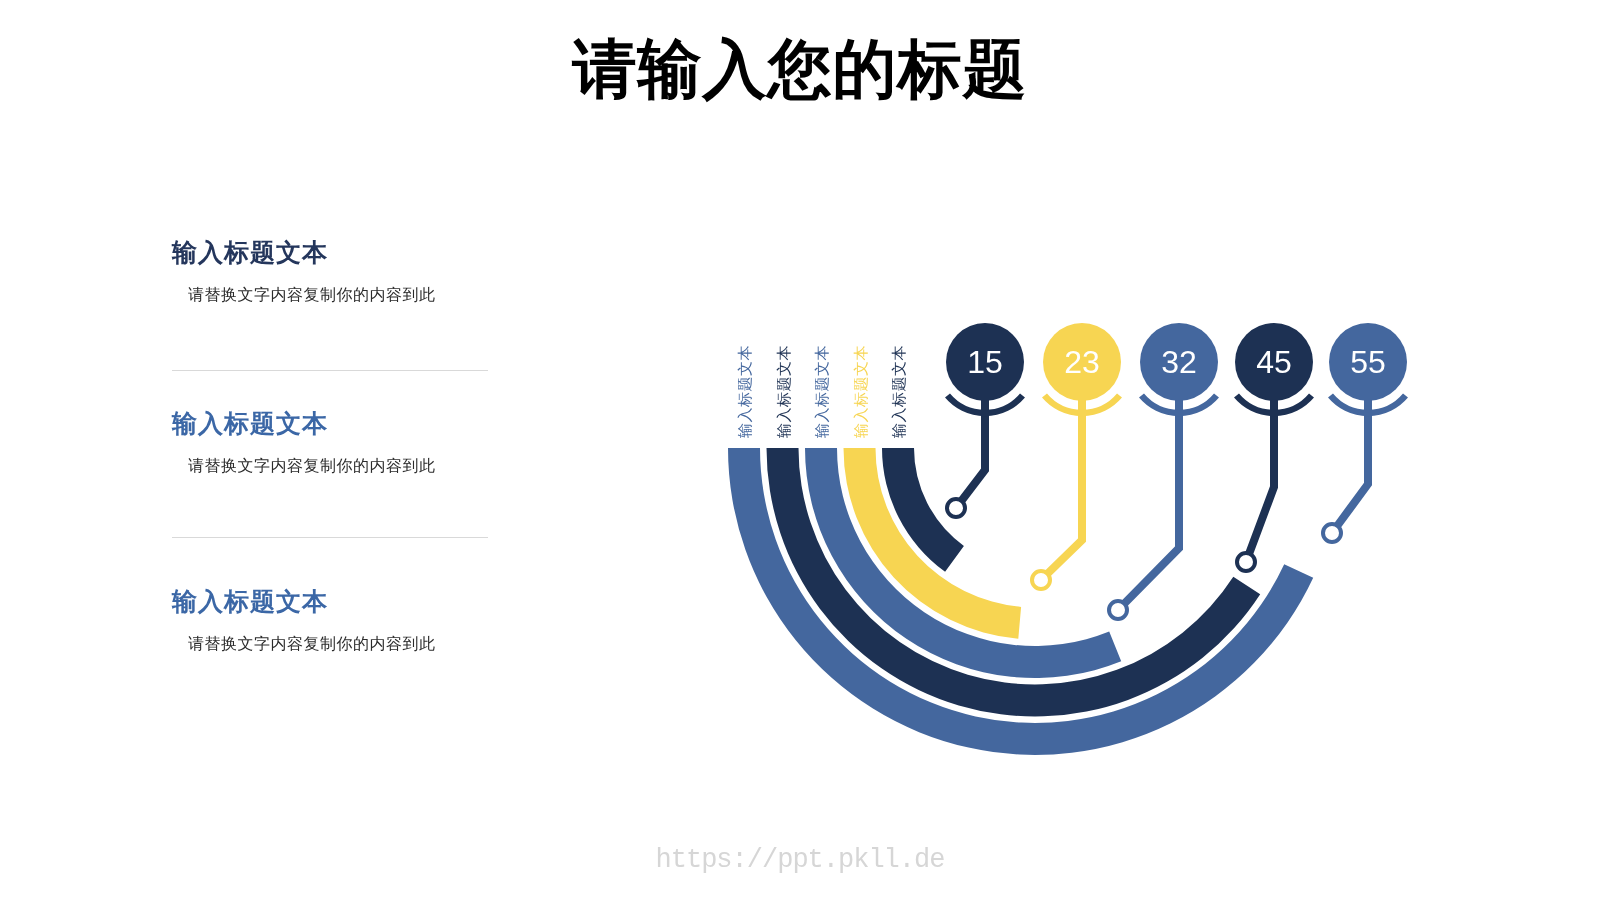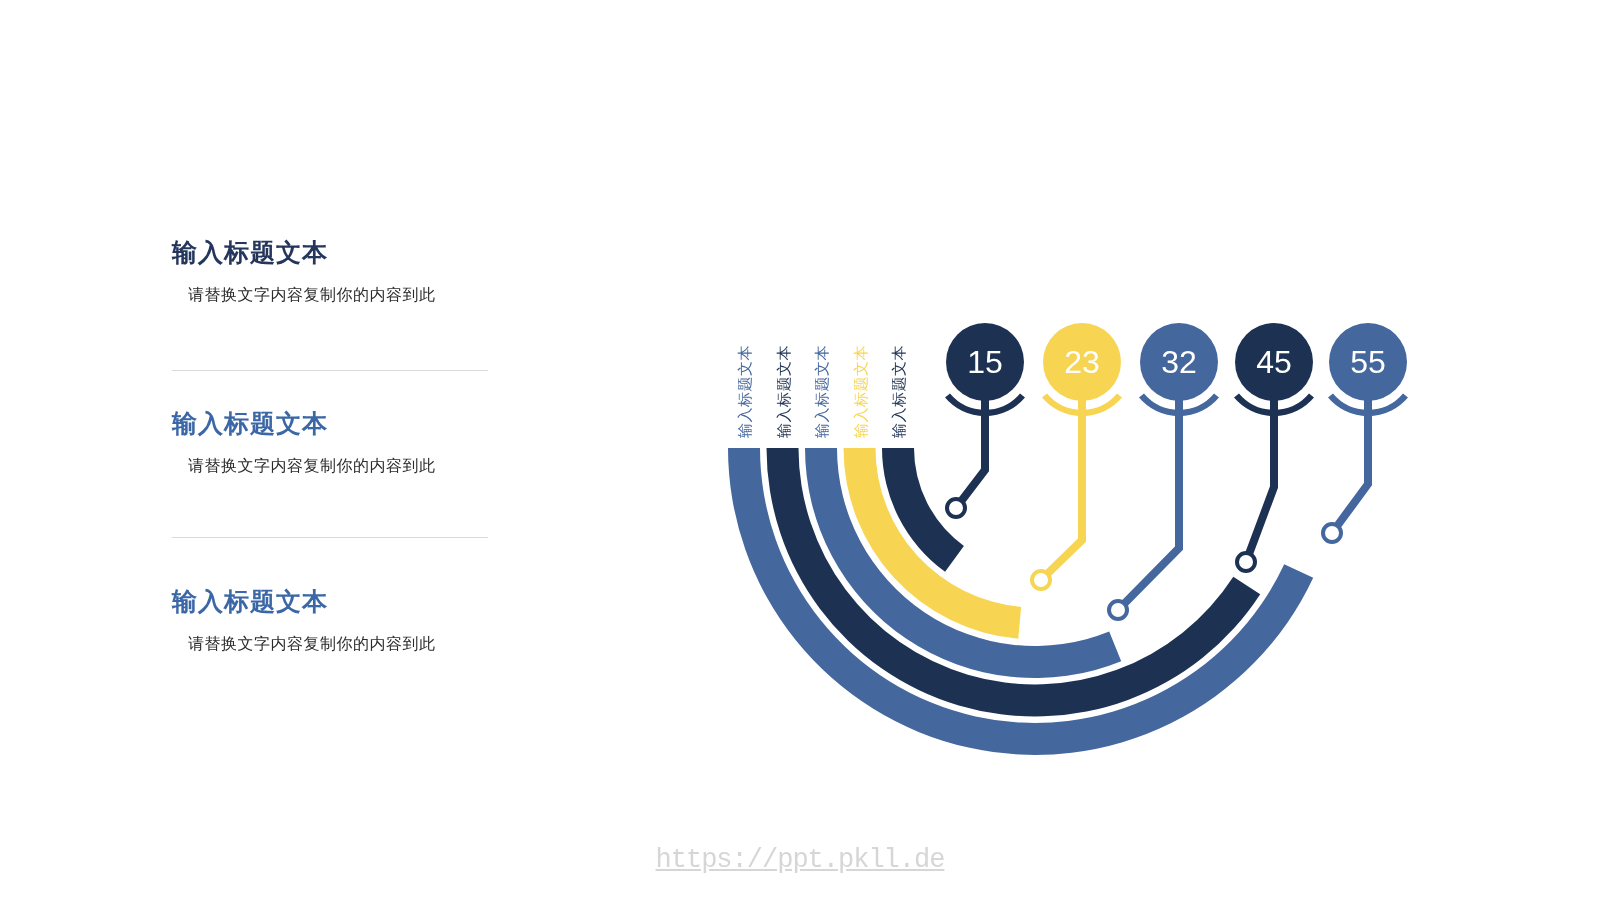--- a/index.html
+++ b/index.html
@@ -15,28 +15,29 @@
   .section{position:absolute;left:172px;width:316px;}
   .section .sec-heading{margin:0 0 13px 0;font-size:25px;font-weight:700;letter-spacing:1px;}
   .section .sec-body{margin:16px;font-size:16px;color:var(--body-color,#2b2b2b);letter-spacing:0.5px;}
   .sec-1{top:236px;height:134px;border-bottom:1px solid var(--divider-color,#d9d9d9);}
   .sec-2{top:407px;height:130px;border-bottom:1px solid var(--divider-color,#d9d9d9);}
   .sec-3{top:585px;}
   .chart-svg{position:absolute;left:650px;top:300px;width:800px;height:470px;}
   .watermark{
     position:absolute;top:845px;left:0;width:100%;text-align:center;
     font-family:"Liberation Mono","DejaVu Sans Mono",monospace;
-    font-size:27px;color:var(--watermark-color,#d6d6d6);margin:0;letter-spacing:-1px;text-decoration:underline;
+    font-size:27px;color:var(--watermark-color,#d6d6d6);margin:0;letter-spacing:-1px;
   }
 </style>
 </head>
 <body>
 
 <div class="slide">
 
+  <h1 class="title" style="color: rgb(0, 0, 0);">请输入您的标题</h1>
 
   <div class="section sec-1">
     <h2 class="sec-heading" style="color: rgb(36, 54, 92);">输入标题文本</h2>
     <p class="sec-body">请替换文字内容复制你的内容到此</p>
   </div>
 
   <div class="section sec-2">
     <h2 class="sec-heading" style="color: rgb(59, 103, 166);">输入标题文本</h2>
     <p class="sec-body">请替换文字内容复制你的内容到此</p>
   </div>

